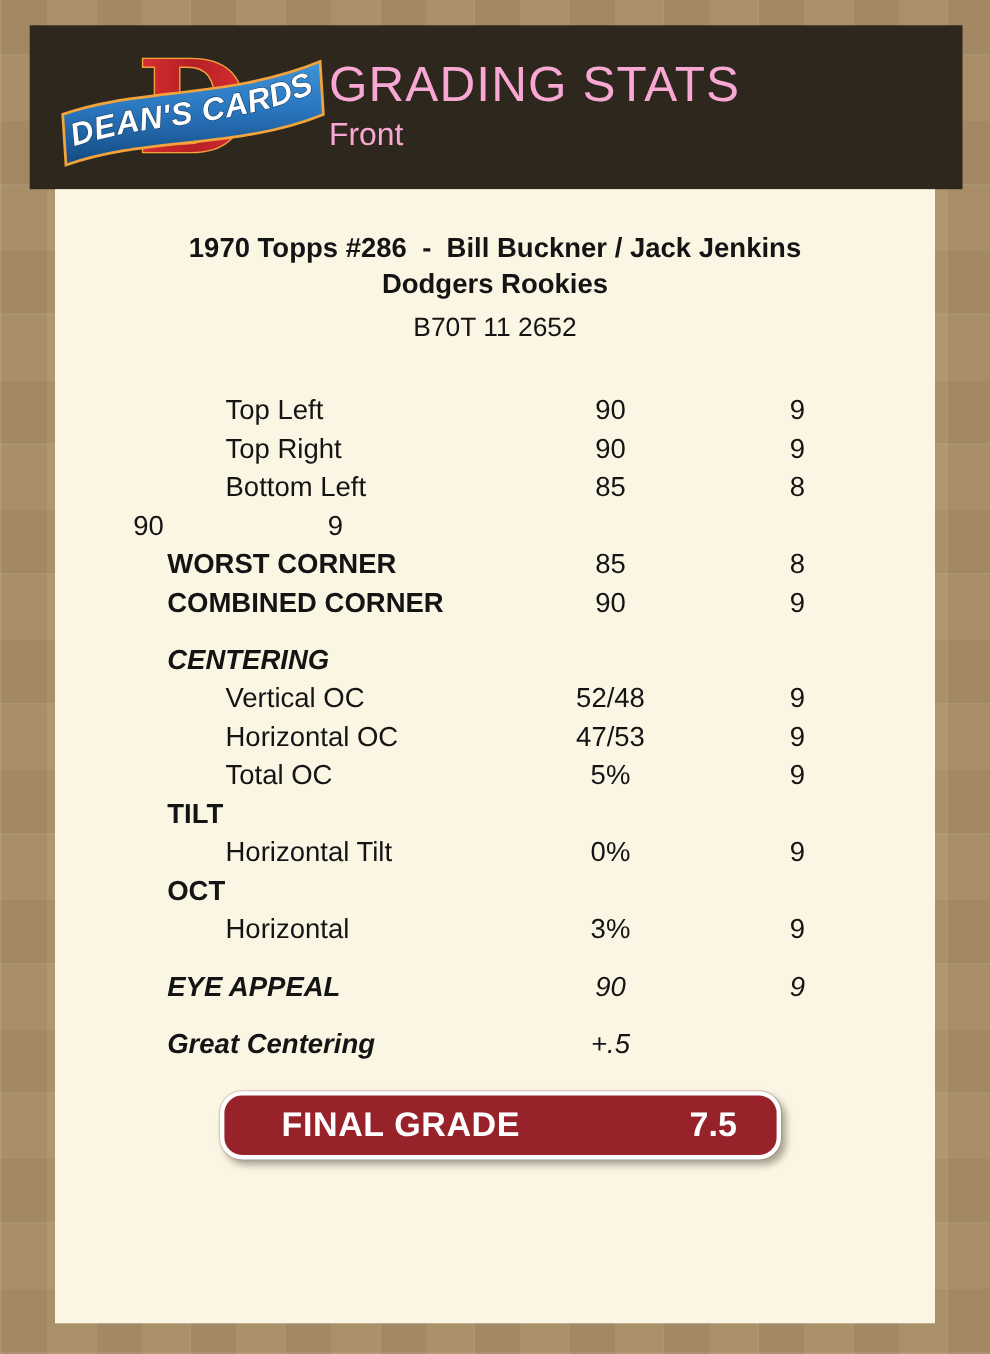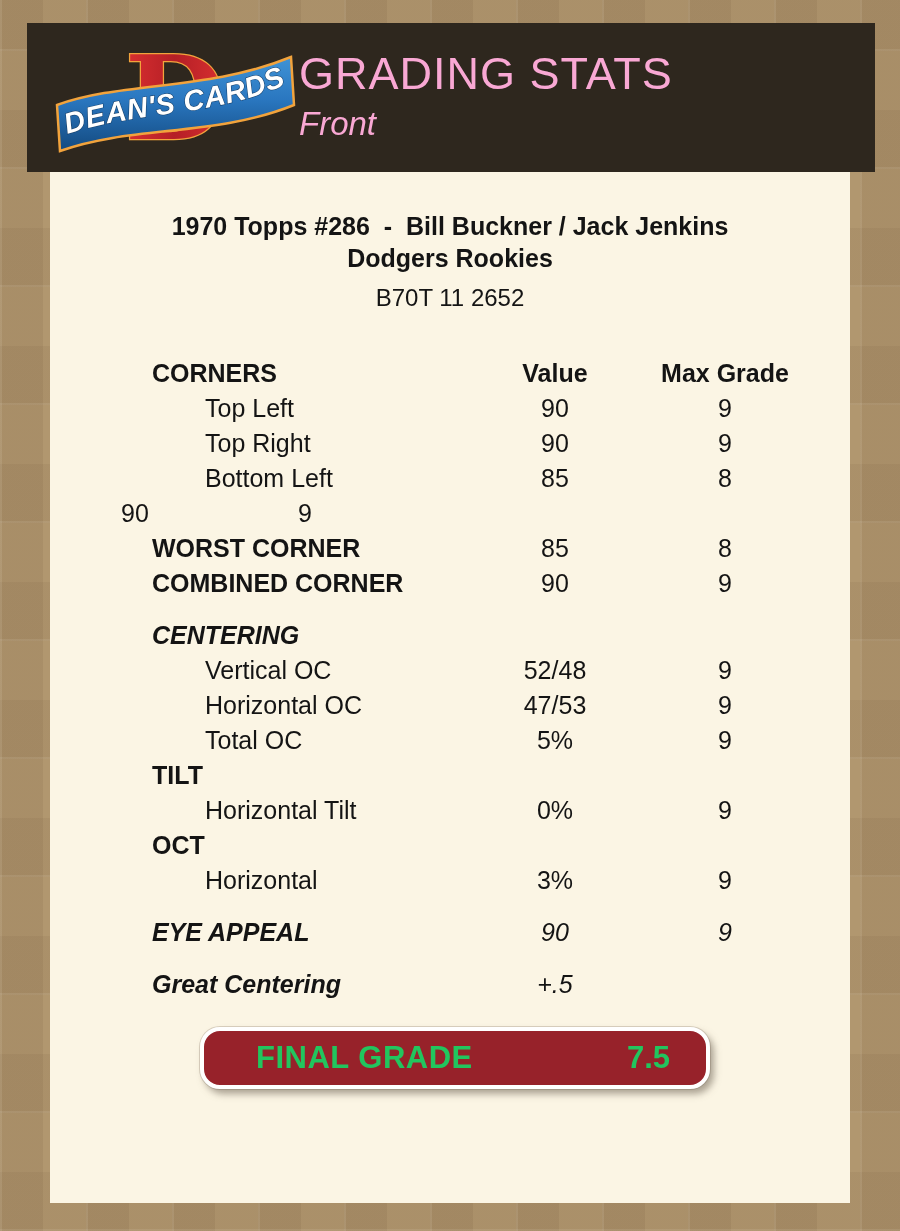--- a/index.html
+++ b/index.html
@@ -18,41 +18,41 @@
       repeating-linear-gradient(90deg, rgba(94,66,41,0.10) 0 43px, rgba(0,0,0,0) 43px 86px),
       repeating-linear-gradient(0deg, rgba(94,66,41,0.08) 0 59px, rgba(0,0,0,0) 59px 118px);
   }
   .header{
     position:absolute; left:27px; top:23px; width:848px; height:149px;
     background:var(--header-bg); display:flex; align-items:center;
   }
   .logo-wrap{width:272px; padding-left:26px; flex:none;}
   .header-text{flex:1; color:#f9a8d4; margin-top:-4px;}
   .header-title{font-size:45px; font-weight:normal; letter-spacing:1px; line-height:1.15;}
-  .header-sub{font-size:33px; font-weight:normal; margin-top:5px;font-style:italic;}
+  .header-sub{font-size:29px; font-weight:normal; margin-top:5px;}
   .panel{
     position:absolute; left:50px; top:172px; width:800px; height:1031px;
     background:var(--panel-bg); color:var(--text); padding-top:38px;
   }
   .card-title{text-align:center; font-weight:bold; font-size:25px; line-height:32px; white-space:pre;}
   .serial{text-align:center; font-size:24px; margin-top:10px;}
   .stats{margin-top:44px;}
   .row{display:flex; height:35px; align-items:center; font-size:25px;}
   .row.gap{margin-top:17px;font-style:italic;}
   .cell{white-space:pre;}
   .cell.label{width:420px; padding-left:102px;}
   .cell.label.indent{padding-left:155px;}
   .cell.value{width:170px; text-align:center;}
   .cell.grade{width:170px; text-align:center;}
   .bold{font-weight:bold;}
   .shift-left{position:relative; left:-55px;}
   .final-grade{
     margin:25px 0 0 150px; width:510px; height:62px;
     background:var(--accent-red); border:4px solid #ffffff; border-radius:20px;
-    display:flex; align-items:center; color:#22c55e; font-weight:bold; font-size:31px;
+    display:flex; align-items:center; color:#ffffff; font-weight:bold; font-size:31px;
     box-shadow:4px 5px 7px rgba(105,95,80,0.55), 0 0 0 1px rgba(120,100,80,0.25);
   }
   .fg-label{margin-left:52px; letter-spacing:0.5px;}
   .fg-value{margin-left:auto; margin-right:36px;}
 </style>
 </head>
 <body>
 
 <div class="page">
 
@@ -84,25 +84,20 @@
       <div class="header-sub">Front</div>
     </div>
   </div>
 
   <div class="panel">
     <div class="card-title">1970 Topps #286  -  Bill Buckner / Jack Jenkins</div>
     <div class="card-title">Dodgers Rookies</div>
     <div class="serial">B70T 11 2652</div>
 
     <div class="stats">
-      <div class="row">
-        <div class="cell label bold">CORNERS</div>
-        <div class="cell value bold">Value</div>
-        <div class="cell grade bold">Max Grade</div>
-      </div>
       <div>
           <div class="row">
             <div class="cell label indent">Top Left</div>
             <div class="cell value">90</div>
             <div class="cell grade">9</div>
           </div>
           <div class="row">
             <div class="cell label indent">Top Right</div>
             <div class="cell value">90</div>
             <div class="cell grade">9</div>

